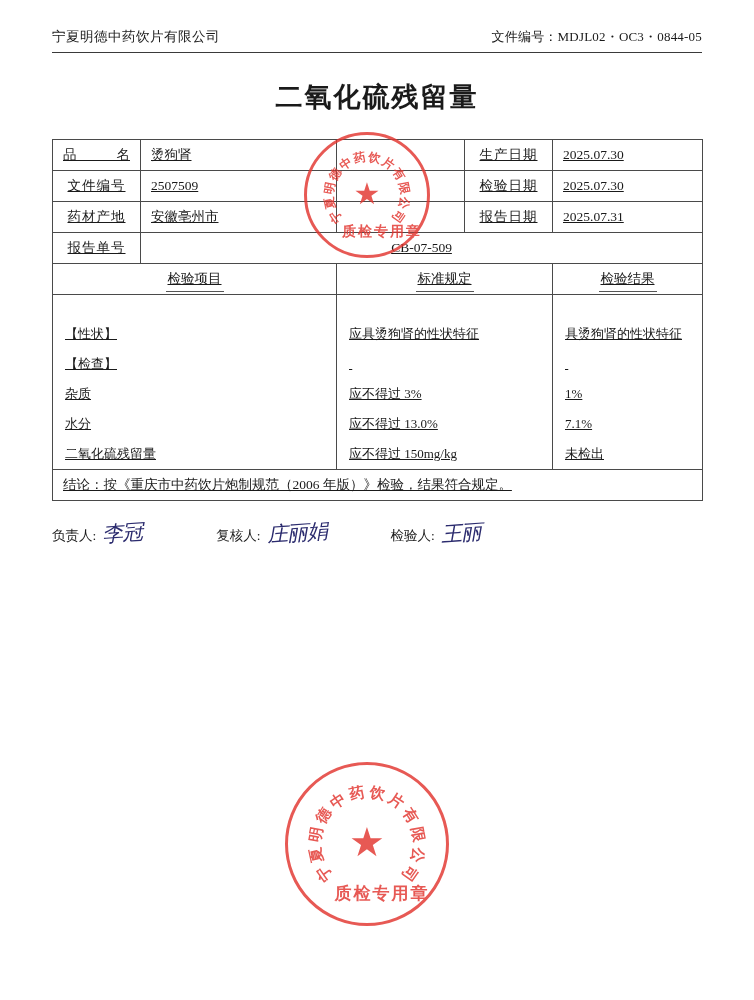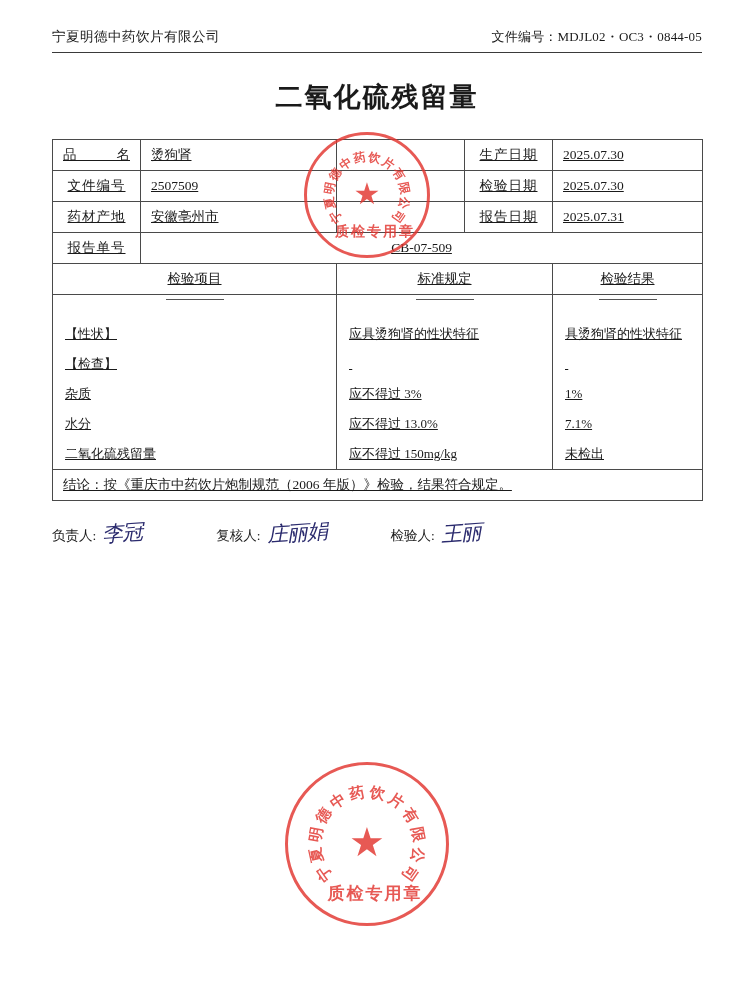--- a/index.html
+++ b/index.html
@@ -93,21 +93,21 @@
 
   
   .ins-head td {
     height: 40px;
     text-align: center;
     font-size: 13.5px;
     vertical-align: middle;
   }
   .ins-head span {
     border-bottom: 1px solid #555;
-    padding: 0 2px 13px 2px;
+    padding: 0 2px 5px 2px;
   }
 
   
   .body-cell {
     height: 600px;
     vertical-align: top;
     padding: 0 !important;
     position: relative;
   }
   .body-inner {
@@ -182,21 +182,21 @@
   .stamp .arc-text span {
     position: absolute;
     left: 50%;
     top: 50%;
     font-family: "Liberation Serif", serif;
     font-weight: bold;
     transform-origin: 0 0;
   }
   .stamp .bottom-text {
     position: absolute;
-    left: 8px;
+    left: 15px;
     width: 100%;
     text-align: center;
     font-weight: bold;
     font-family: "Liberation Serif", serif;
     letter-spacing: 2px;
   }
   
   #stamp-top {
     width: 120px; height: 120px;
     left: 304px; top: 132px;

